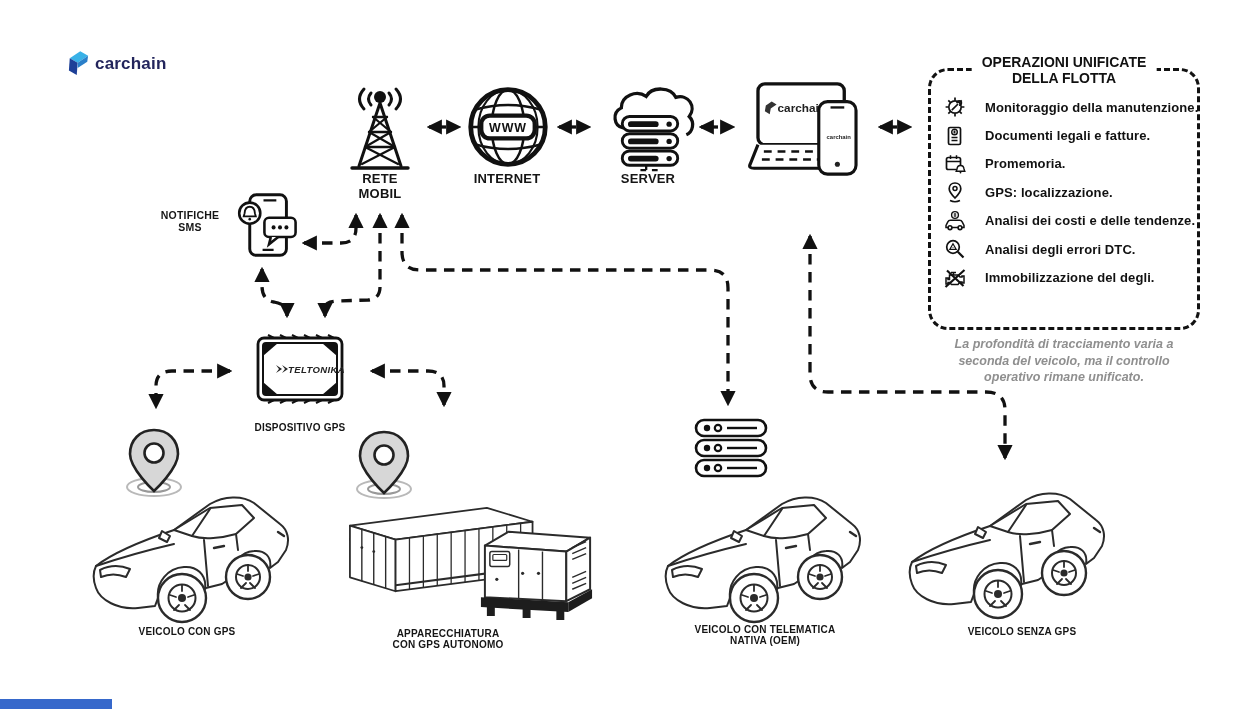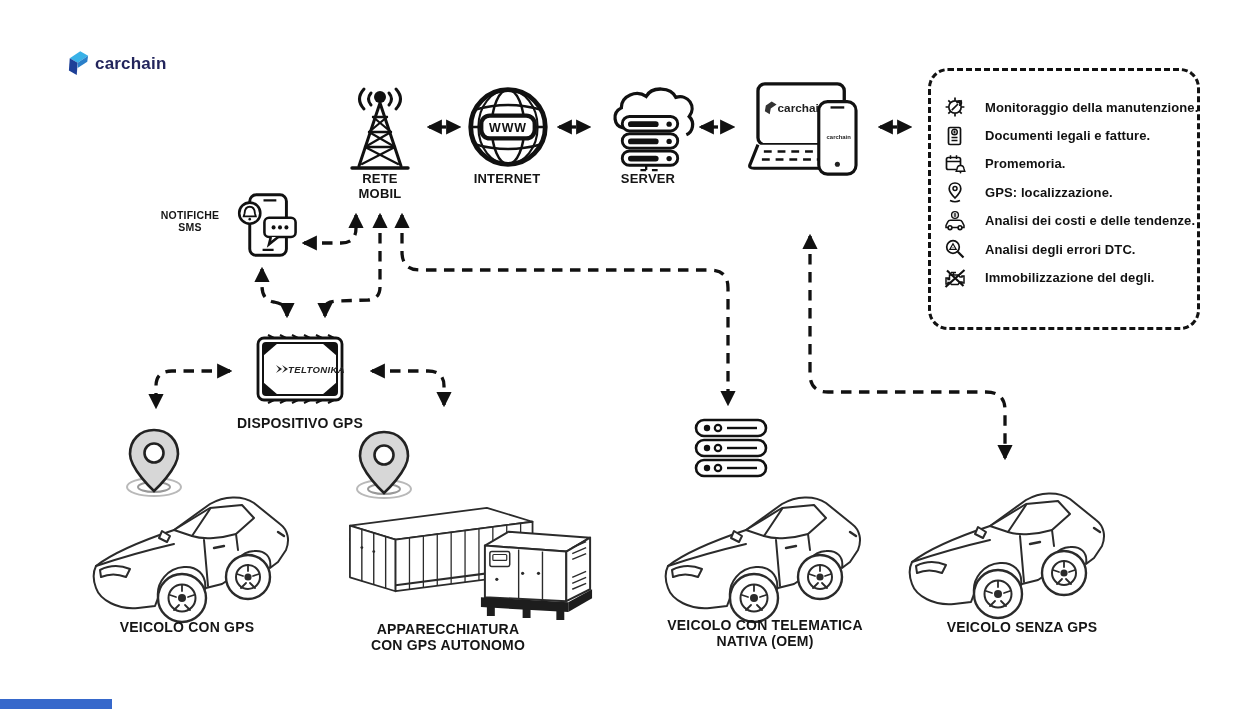--- a/index.html
+++ b/index.html
@@ -1,21 +1,21 @@
 <!DOCTYPE html>
 <html><head>
 <meta charset="utf-8">
 <style>
   html,body{margin:0;padding:0;background:#fff;}
   .canvas{position:relative;width:1260px;height:709px;background:#ffffff;overflow:hidden;
           font-family:"Liberation Sans",sans-serif;color:#111;}
   .abs{position:absolute;}
   .lbl{position:absolute;font-weight:700;color:#151515;text-align:center;line-height:1.12;}
   .lbl-sm{font-size:13px;letter-spacing:.2px;}
-  .lbl-md{font-size:14px;letter-spacing:.2px;}
+  .lbl-md{font-size:10px;letter-spacing:.2px;margin-top:6px;}
   .lbl-xs{font-size:10.5px;letter-spacing:.2px;}
   svg{display:block;}
   .overlay{position:absolute;left:0;top:0;pointer-events:none;}
   
   .logo{position:absolute;left:68px;top:50px;display:flex;align-items:center;gap:6px;}
   .logo-text{font-size:17px;font-weight:700;color:#23255c;letter-spacing:.2px;}
   
   .panel{position:absolute;left:928px;top:68px;width:272px;height:262px;
          border:3px dashed #121212;border-radius:20px;box-sizing:border-box;}
   .panel-title{position:absolute;left:50%;top:-17px;transform:translateX(-50%);
@@ -231,20 +231,24 @@
     <div>VEICOLO CON TELEMATICA</div>
     <div>NATIVA (OEM)</div>
   </div>
 
   <svg class="abs" style="left:902px;top:474px" width="206" height="148">
     <use href="#car-sym"></use>
   </svg>
   <div class="lbl lbl-md" style="left:927px;top:620px;width:190px">VEICOLO SENZA GPS</div>
 
   <div class="panel">
+    <div class="panel-title">
+      <div>OPERAZIONI UNIFICATE</div>
+      <div>DELLA FLOTTA</div>
+    </div>
     <div class="panel-items">
       <div class="p-row">
         <svg class="p-ico" viewBox="0 0 24 24" fill="none" stroke="#111" stroke-width="1.7">
           <circle cx="12" cy="12" r="6.2"></circle>
           <path d="M12 2.6 V5.4 M12 18.6 V21.4 M2.6 12 H5.4 M18.6 12 H21.4 M5.3 5.3 L7.3 7.3 M16.7 16.7 L18.7 18.7 M18.7 5.3 L16.7 7.3 M7.3 16.7 L5.3 18.7"></path>
           <path d="M8.8 15.2 L15 9 M14 8.2 a2.2 2.2 0 1 1 2 2"></path>
         </svg>
         <span class="p-lab">Monitoraggio della manutenzione.</span>
       </div>
       <div class="p-row">
@@ -294,20 +298,21 @@
       </div>
       <div class="p-row">
         <svg class="p-ico" viewBox="0 0 24 24" fill="none" stroke="#111" stroke-width="1.6">
           <path d="M8 6.5 H13 M10.5 6.5 V9 M6.5 9 H15 L17 11 H19 V10 H21 V17 H19 V16 H17 L15 18.5 H8.5 L6.5 16.5 H5 V18 H3 V12 H5 V13.5 H6.5 Z" stroke-width="1.5"></path>
           <path d="M2.5 21 L21.5 4 M4 4.5 L20.5 20" stroke-width="2.2"></path>
         </svg>
         <span class="p-lab">Immobilizzazione del degli.</span>
       </div>
     </div>
   </div>
+  <div class="note">La profondità di tracciamento varia a seconda del veicolo, ma il controllo operativo rimane unificato.</div>
 
   <svg class="overlay" width="1260" height="709">
     <defs>
       <marker id="ah" viewBox="0 0 10 10" refX="8.5" refY="5" markerWidth="4.6" markerHeight="4.6" orient="auto-start-reverse">
         <path d="M0 0 L10 5 L0 10 Z" fill="#111"></path>
       </marker>
     </defs>
     <g fill="none" stroke="#111" stroke-width="3.3">
 
       <g>

